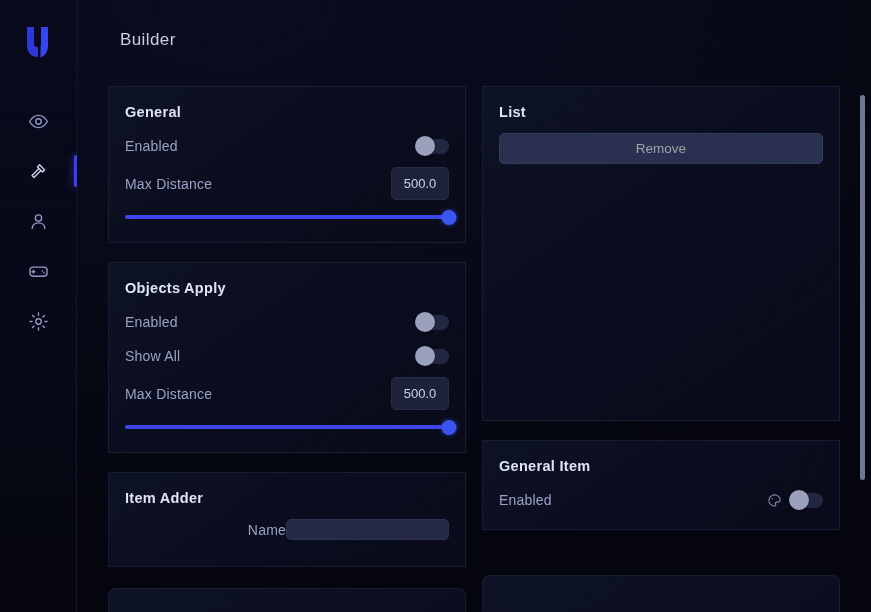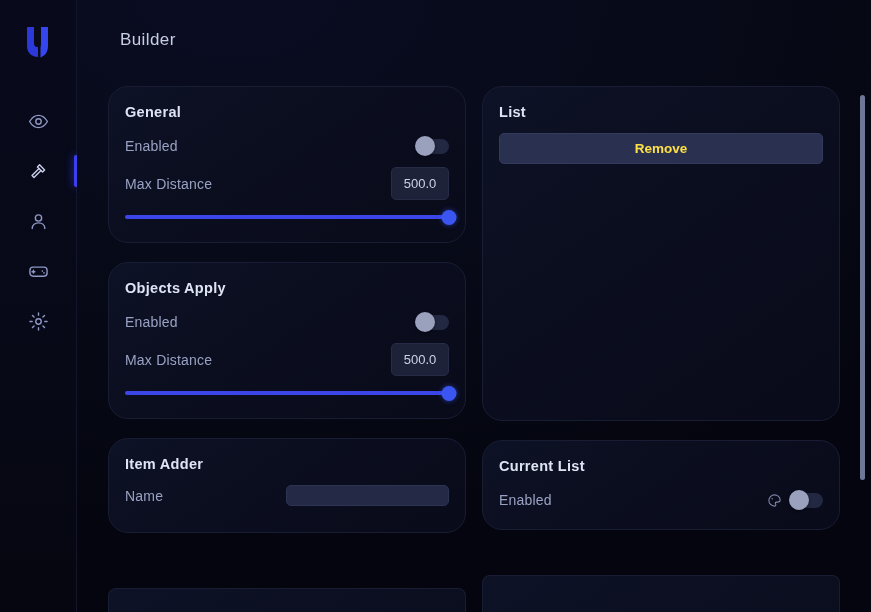--- a/index.html
+++ b/index.html
@@ -106,21 +106,21 @@
   .col {
     width: 358px;
     flex: 0 0 358px;
     display: flex;
     flex-direction: column;
     gap: 19px;
   }
 
   .panel {
     position: relative;
-    border-radius: 20px;
+    border-radius: 0;
     background: linear-gradient(145deg, #0e1226 0%, #0b0e1f 40%, #090b1a 100%);
     border: 1px solid #191d33;
     padding: 17px 16px 16px 16px;
   }
 
   .panel-title {
     font-size: 14.5px;
     font-weight: bold;
     color: #dfe4f5;
     letter-spacing: .3px;
@@ -217,26 +217,25 @@
   }
 
   
   .btn {
     display: block;
     width: 100%;
     padding: 7px 8px;
     border-radius: 5px;
     background: #2a3050;
     border: 1px solid #333a5c;
-    color: #fde047;
+    color: #a3a3a3;
     font-size: 13.5px;
     text-align: center;
     cursor: pointer;
     font-family: "Liberation Sans", sans-serif;
-    font-weight: bold;
   }
 
   
   .text-input {
     width: 163px;
     height: 21px;
     border-radius: 5px;
     background: #242a45;
     border: 1px solid #2d3352;
     color: #c7cde4;
@@ -244,21 +243,21 @@
     padding: 0 7px;
     outline: none;
     font-family: "Liberation Sans", sans-serif;
   }
 
   .panel-body-spacer { height: 240px; }
 
   .input-row {
     display: flex;
     align-items: center;
-    justify-content: space-between;
+    justify-content: flex-end;
     margin-bottom: 10px;
   }
 
   
   #scrollbar-track {
     position: absolute;
     right: 6px;
     top: 86px;
     width: 5px;
     bottom: 10px;
@@ -396,20 +395,26 @@
         <div class="panel">
           <div class="panel-title">Objects Apply</div>
 
           <div class="row">
             <span class="row-label">Enabled</span>
             <div class="toggle">
               <span class="knob"></span>
             </div>
           </div>
 
+          <div class="row">
+            <span class="row-label">Show All</span>
+            <div class="toggle">
+              <span class="knob"></span>
+            </div>
+          </div>
 
           <div class="row">
             <span class="row-label">Max Distance</span>
             <div class="value-badge">500.0</div>
           </div>
 
           <div class="slider">
             <span class="track"></span>
             <span class="fill" style="width:100%"></span>
             <span class="thumb" style="left:100%"></span>
@@ -430,21 +435,21 @@
 
       <div class="col">
 
         <div class="panel">
           <div class="panel-title">List</div>
           <button class="btn">Remove</button>
           <div class="panel-body-spacer"></div>
         </div>
 
         <div class="panel">
-          <div class="panel-title">Current List</div>
+          <div class="panel-title">General Item</div>
 
           <div class="row">
             <span class="row-label">Enabled</span>
             <div class="row-right">
               <svg width="15" height="15" viewBox="0 0 24 24" fill="none" stroke="#8089ad" stroke-width="1.7" stroke-linecap="round" stroke-linejoin="round">
                 <path d="M12 3 C6.9 3 3 7 3 12 s4 9 9 9 c1.4 0 2.2-.9 2.2-2 0-1.2-1-1.7-1-2.8 0-.9.7-1.6 1.7-1.6h2C19.6 14.6 21 13 21 11 21 6.6 17 3 12 3z"></path>
                 <circle cx="8.3" cy="9.3" r="1.15" fill="#8089ad" stroke="none"></circle>
               </svg>
               <div class="toggle">
                 <span class="knob"></span>

